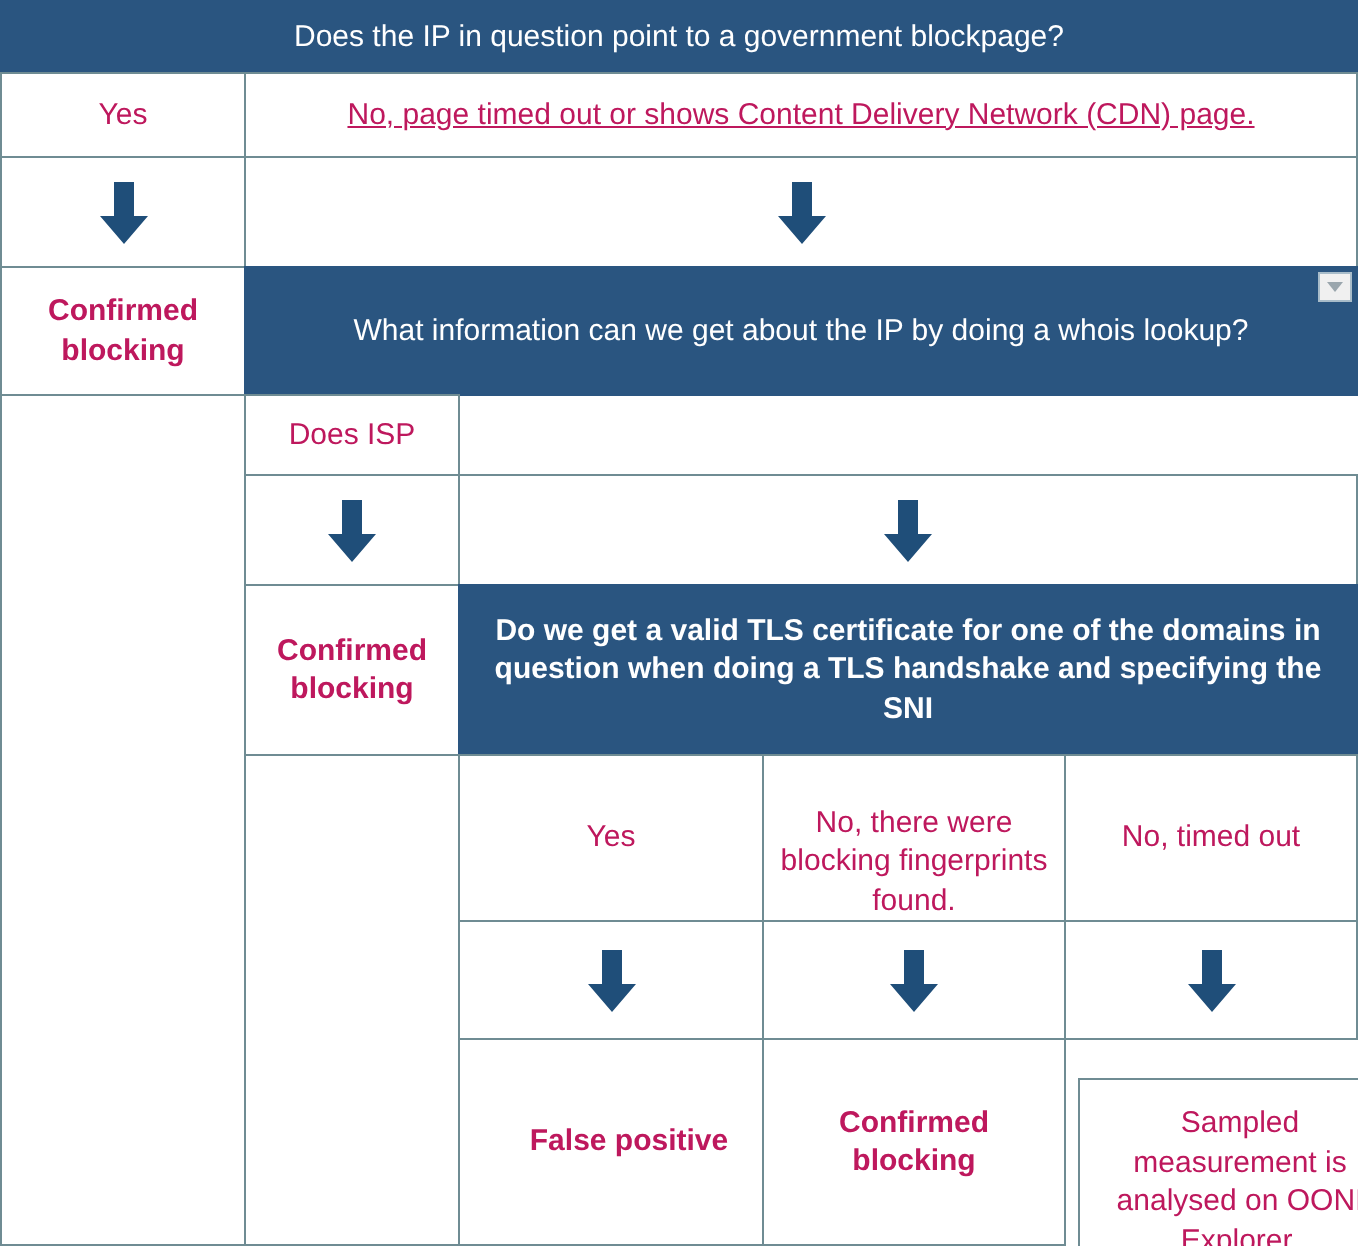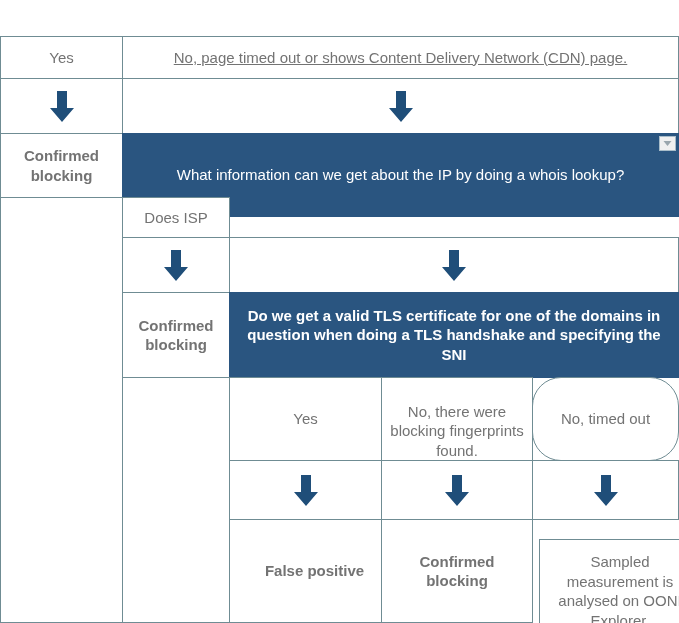--- a/index.html
+++ b/index.html
@@ -20,21 +20,21 @@
   }
   .cell {
     position: absolute;
     box-sizing: border-box;
     border: 1px solid #6f8c93;
     background: #ffffff;
     display: flex;
     align-items: center;
     justify-content: center;
     text-align: center;
-    color: #737373;
+    color: #be185d;
     font-size: 15px;
     line-height: 1.3;
     padding: 2px 6px;
   }
   .cell.blank {
     border: 1px solid #6f8c93;
   }
   .cell.question {
     background: #2a5580;
     border: 1px solid #2a5580;
@@ -64,20 +64,21 @@
     justify-content: center;
     cursor: pointer;
   }
   .combo-btn svg { display:block; }
 </style>
 </head>
 <body>
 
 <div id="flowchart">
 
+  <div class="cell question" style="left:0px; top:0px; width:679px; height:37px; font-size:15px;">Does the IP in question point to a government blockpage?</div>
 
   <div class="cell" style="left:0px; top:36px; width:123px; height:43px;">Yes</div>
 
   <div class="cell" style="left:122px; top:36px; width:557px; height:43px;text-decoration:underline;">No, page timed out or shows Content Delivery Network (CDN) page.</div>
 
   <div class="cell arrowcell" style="left:0px; top:78px; width:123px; height:56px;">
     <svg class="arrow-glyph" viewBox="0 0 26 34">
       <polygon points="8,2 18,2 18,19 25,19 13,33 1,19 8,19" fill="#1f4e79"></polygon>
     </svg>
   </div>
@@ -85,21 +86,21 @@
   <div class="cell arrowcell" style="left:122px; top:78px; width:557px; height:56px;">
     <svg class="arrow-glyph" viewBox="0 0 26 34">
       <polygon points="8,2 18,2 18,19 25,19 13,33 1,19 8,19" fill="#1f4e79"></polygon>
     </svg>
   </div>
 
   <div class="cell bold" style="left:0px; top:133px; width:123px; height:65px;">Confirmed blocking</div>
 
   <div class="cell blank" style="left:0px; top:197px; width:123px; height:426px;"></div>
 
-  <div class="cell question" style="left:122px; top:133px; width:557px; height:84px; font-size:15px;">What information can we get about the IP by doing a whois lookup?</div>
+  <div class="cell question" style="left:122px; top:133px; width:557px; height:65px; font-size:15px;">What information can we get about the IP by doing a whois lookup?</div>
 
   <div class="combo-btn" style="left:659px; top:136px;">
     <svg width="9" height="7" viewBox="0 0 9 7">
       <polygon points="0.5,1 8.5,1 4.5,6" fill="#9aa6ad"></polygon>
     </svg>
   </div>
 
   <div class="cell" style="left:122px; top:197px; width:108px; height:41px;">Does ISP</div>
 
 
@@ -118,21 +119,21 @@
   <div class="cell bold" style="left:122px; top:292px; width:108px; height:86px;">Confirmed blocking</div>
 
   <div class="cell blank" style="left:122px; top:377px; width:108px; height:246px;"></div>
 
   <div class="cell question bold" style="left:229px; top:292px; width:450px; height:86px; font-size:15px; font-weight:bold; padding:4px 10px;text-align:center;">Do we get a valid TLS certificate for one of the domains in question when doing a TLS handshake and specifying the SNI</div>
 
   <div class="cell" style="left:229px; top:377px; width:153px; height:84px;">Yes</div>
 
   <div class="cell" style="left:381px; top:377px; width:152px; height:108px;">No, there were blocking fingerprints found.</div>
 
-  <div class="cell" style="left:532px; top:377px; width:147px; height:84px;border-radius:29px;">No, timed out</div>
+  <div class="cell" style="left:532px; top:377px; width:147px; height:84px;">No, timed out</div>
 
   <div class="cell arrowcell" style="left:229px; top:460px; width:153px; height:60px;">
     <svg class="arrow-glyph" viewBox="0 0 26 34">
       <polygon points="8,2 18,2 18,19 25,19 13,33 1,19 8,19" fill="#1f4e79"></polygon>
     </svg>
   </div>
 
   <div class="cell arrowcell" style="left:381px; top:460px; width:152px; height:60px;">
     <svg class="arrow-glyph" viewBox="0 0 26 34">
       <polygon points="8,2 18,2 18,19 25,19 13,33 1,19 8,19" fill="#1f4e79"></polygon>

